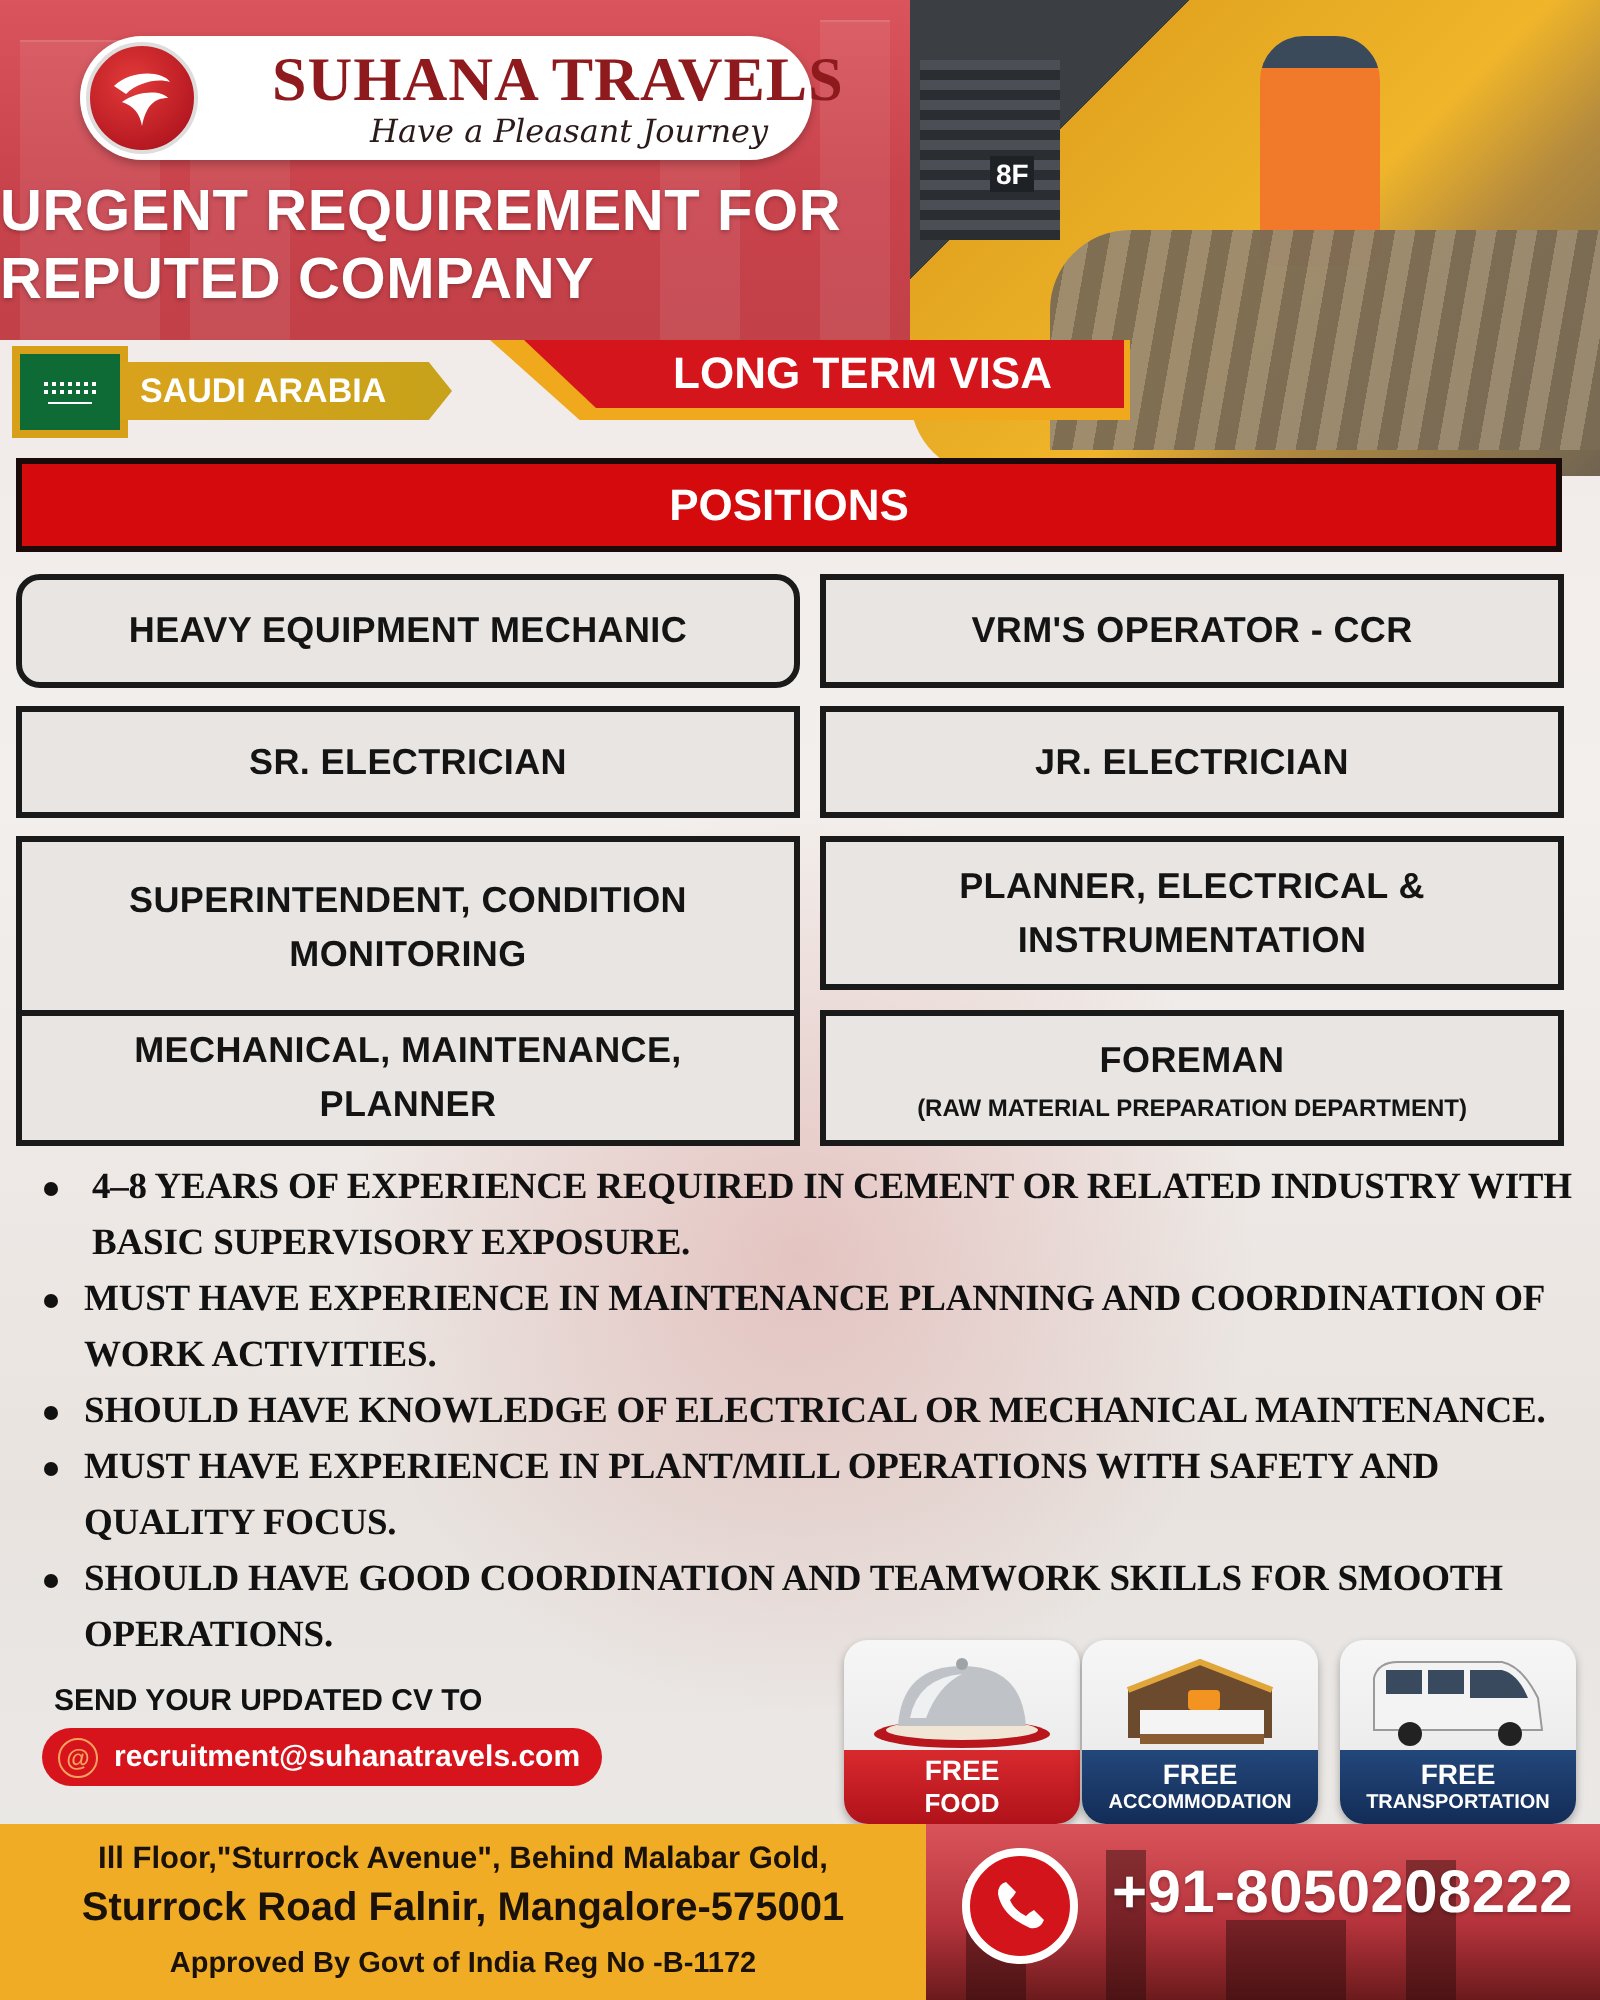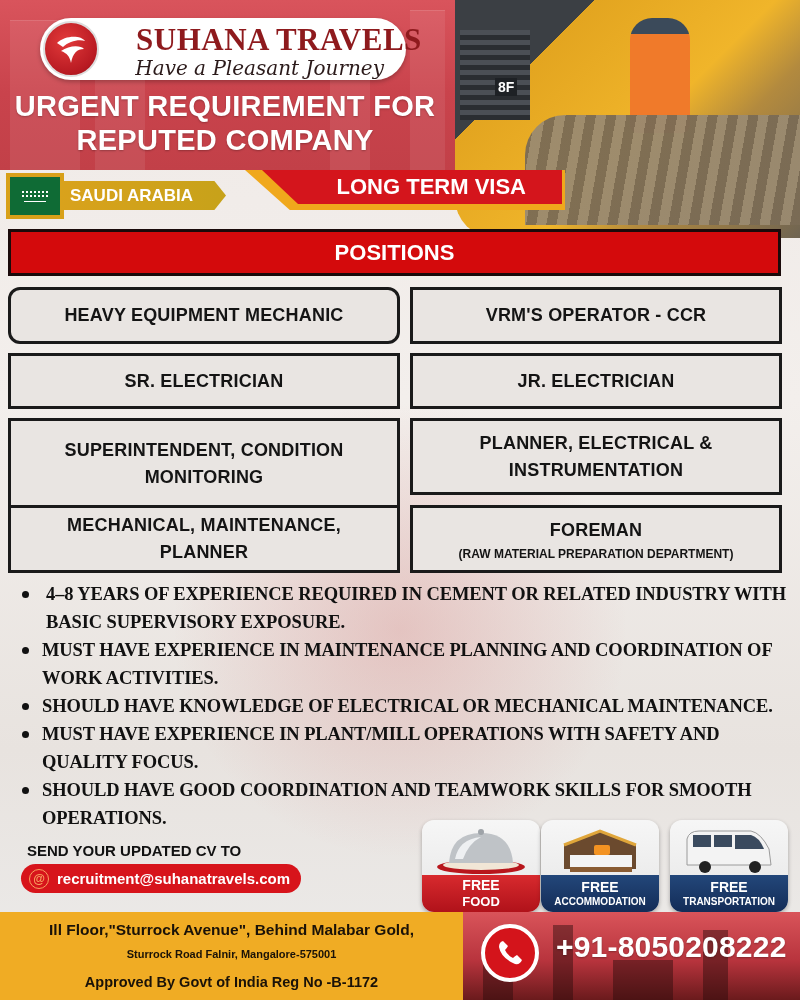--- a/index.html
+++ b/index.html
@@ -36,24 +36,24 @@
     display: flex; align-items: center; justify-content: center;
   }
   .brand-name {
     position: absolute; left: 66px; top: 4px;
     font-family: "Liberation Serif", serif; font-weight: bold;
     font-size: 31px; color: #8e1a1d; letter-spacing: 0.5px; white-space: nowrap; margin-left: 30px;
   }
   .brand-tag {
     position: absolute; right: 22px; top: 38px;
     font-family: "DejaVu Serif", serif; font-style: italic;
-    font-size: 20px; color: #2b1a1a; white-space: nowrap;
+    font-size: 16px; color: #2b1a1a; white-space: nowrap;
   }
   .headline {
-    position: absolute; left: 0; width: 450px; text-align: center;
+    position: absolute; left: 0; width: 450px; text-align: left;
     color: #fff; font-weight: bold; font-size: 29px; letter-spacing: 0.3px;
     text-shadow: 0 1px 2px rgba(0,0,0,0.25);
   }
   .hero-photo {
     position: absolute; left: 455px; top: 0; width: 345px; height: 238px;
     border-bottom-left-radius: 40px; overflow: hidden;
     background: linear-gradient(135deg, #3b3f44 0%, #3b3f44 24%, #e3a520 24%, #f0b52a 55%, #b38a3e 70%, #6f6452 100%);
     padding-left: 21px;
   }
   .hero-photo .track {
@@ -163,21 +163,21 @@
   .benefit.red .label .l2 { font-size: 13px; }
   .benefit.blue .label { background: linear-gradient(180deg, #23477a, #132c57); }
   
   .footer-left {
     position: absolute; left: 0; top: 912px; width: 463px; height: 88px;
     background: #f0ac24;
     display: flex; flex-direction: column; align-items: center; justify-content: center;
     color: #1a1208; font-weight: bold;
   }
   .footer-left .a1 { font-size: 15.5px; line-height: 25px; }
-  .footer-left .a2 { font-size: 11px; line-height: 25px; }
+  .footer-left .a2 { font-size: 20px; line-height: 25px; }
   .footer-left .a3 { font-size: 14.5px; line-height: 26px; margin-top: 2px; }
   .footer-right {
     position: absolute; left: 463px; top: 912px; width: 337px; height: 88px;
     background: linear-gradient(180deg, #d9545a 0%, #b8343d 55%, #6a1a1c 100%);
     overflow: hidden;
   }
   .footer-right .refinery {
     position: absolute; bottom: 0; background: rgba(40,10,10,0.45);
   }
   .phone-circle {

